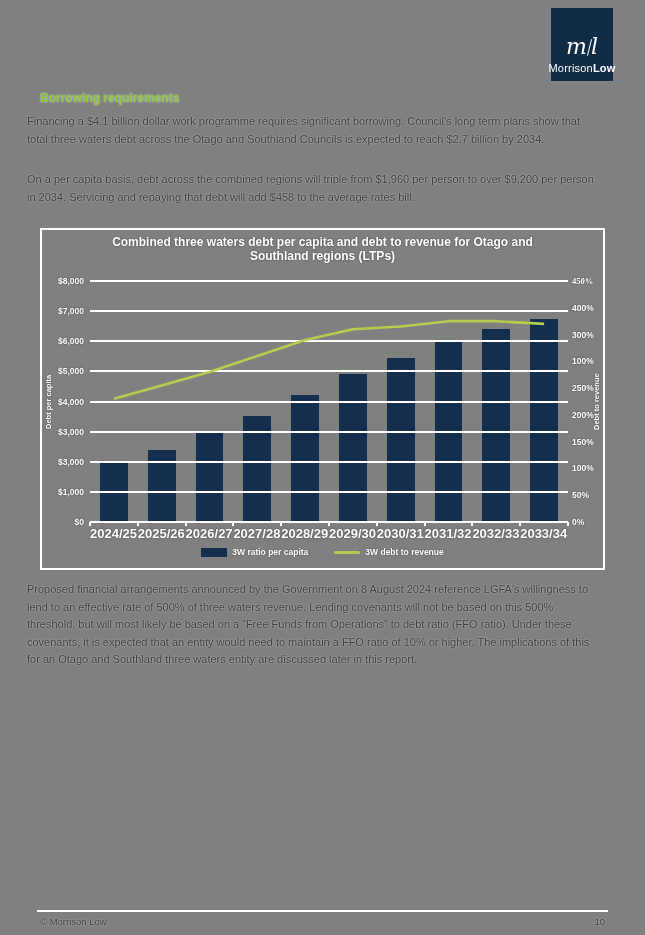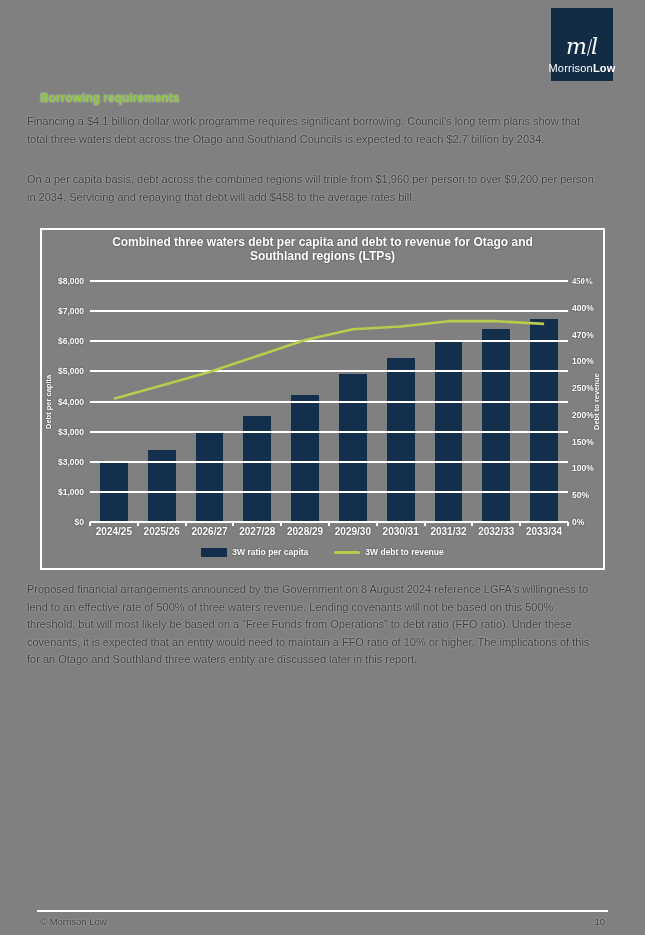--- a/index.html
+++ b/index.html
@@ -39,21 +39,21 @@
   .ticks-left{position:absolute;left:0;top:51px;width:44px;height:241px;}
   .ticks-right{position:absolute;left:530px;top:51px;width:31px;height:241px;}
   .ytick{position:absolute;font-size:8.5px;font-weight:bold;line-height:10px;margin-top:-5px;white-space:nowrap;}
   .ticks-left .ytick{right:2px;}
   .ticks-right .ytick{left:0;}
   .yaxis-label{position:absolute;top:51px;height:241px;display:flex;align-items:center;justify-content:center;
     writing-mode:vertical-rl;transform:rotate(180deg);font-size:7.5px;font-weight:bold;}
   .yaxis-label.left{left:1px;width:11px;}
   .yaxis-label.right{right:1px;width:11px;}
   .xlabels{position:absolute;left:48px;top:296px;width:478px;display:flex;}
-  .xlabels span{flex:1;text-align:center;font-size:10px;font-weight:bold;}
+  .xlabels span{flex:1;font-size:13px;font-weight:bold;}
   .legend{position:absolute;left:0;right:0;top:317px;display:flex;justify-content:center;gap:26px;align-items:center;}
   .legend-item{display:flex;align-items:center;gap:5px;font-size:8.5px;font-weight:bold;}
   .swatch-bar{display:inline-block;width:26px;height:9px;}
   .swatch-line{display:inline-block;width:26px;height:3px;border-radius:2px;}
   
   .footer-line{position:absolute;left:37px;top:910px;width:571px;height:2px;background:#fff;}
   .footer{position:absolute;left:40px;top:916px;width:565px;display:flex;justify-content:space-between;
     font-size:9.5px;color:#3f3f3f;text-shadow:0 0 2px rgba(255,255,255,0.55);}
 </style>
 </head>
@@ -83,21 +83,21 @@
       <span class="ytick chart-text" style="top: 37.5%;">$5,000</span>
       <span class="ytick chart-text" style="top: 50%;">$4,000</span>
       <span class="ytick chart-text" style="top: 62.5%;">$3,000</span>
       <span class="ytick chart-text" style="top: 75%;">$3,000</span>
       <span class="ytick chart-text" style="top: 87.5%;">$1,000</span>
       <span class="ytick chart-text" style="top: 100%;">$0</span>
     </div>
   <div class="ticks-right">
       <span class="ytick chart-text" style="top: 0%; font-family: Liberation Serif, serif;">450%</span>
       <span class="ytick chart-text" style="top: 11.1111%;">400%</span>
-      <span class="ytick chart-text" style="top: 22.2222%;">470%</span>
+      <span class="ytick chart-text" style="top: 22.2222%;">300%</span>
       <span class="ytick chart-text" style="top: 33.3333%;">100%</span>
       <span class="ytick chart-text" style="top: 44.4444%;">250%</span>
       <span class="ytick chart-text" style="top: 55.5556%;">200%</span>
       <span class="ytick chart-text" style="top: 66.6667%;">150%</span>
       <span class="ytick chart-text" style="top: 77.7778%;">100%</span>
       <span class="ytick chart-text" style="top: 88.8889%;">50%</span>
       <span class="ytick chart-text" style="top: 100%;">0%</span>
     </div>
   <div class="plot">
       <div class="bar" style="left: 2.1%; width: 5.8%; height: 24.5%; background: rgb(19, 47, 77);"></div>

